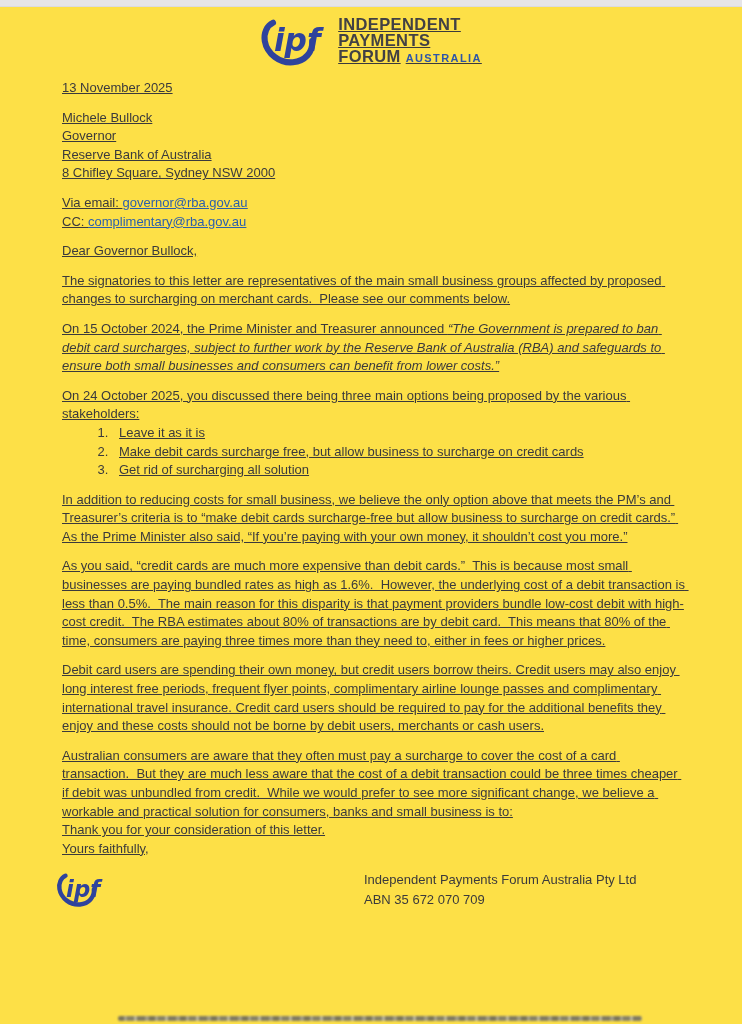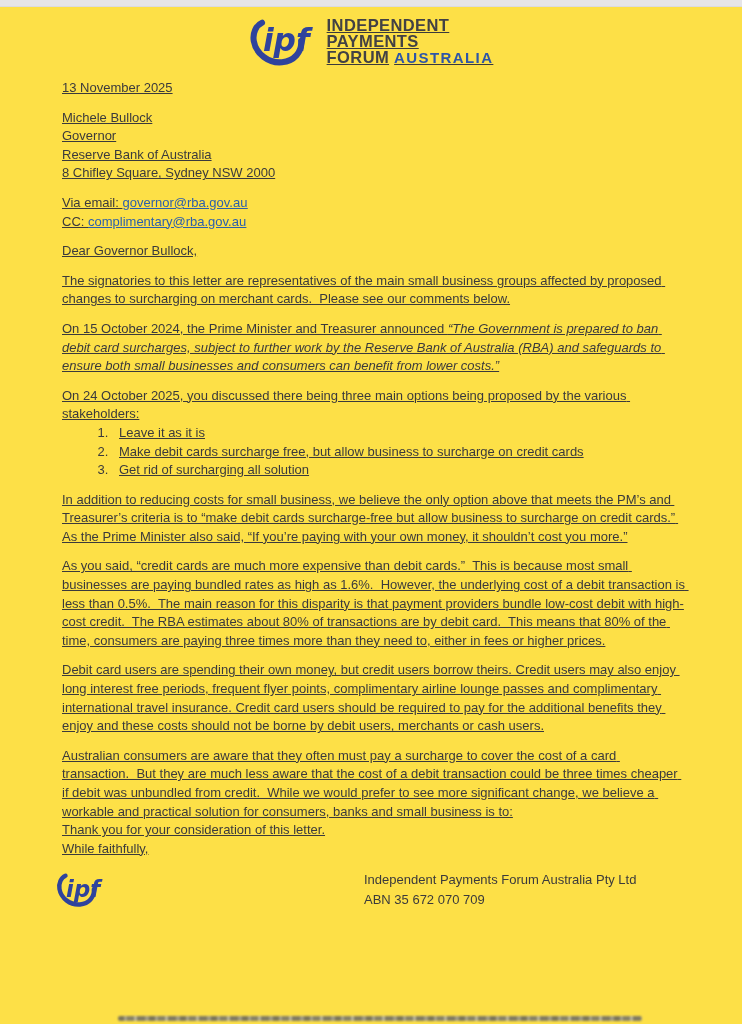--- a/index.html
+++ b/index.html
@@ -13,21 +13,21 @@
   }
   .top-strip { height: 7px; background: #e6e5e8; border-bottom: 1px solid #dcdbdf; }
 
   .letterhead {
     display: flex; justify-content: center; align-items: center;
     gap: 12px; padding-top: 4px; height: 64px;
   }
   .logo-mark svg { display: block; }
   .brand-lines { font-weight: bold; color: #424144; font-size: 16.5px; line-height: 16px; letter-spacing: 0.4px; }
   .brand-row { white-space: nowrap; }
-  .brand-suffix { font-size: 15px; color: #2d55a8; letter-spacing: 1.4px; margin-left: 5px; font-weight: bold; }
+  .brand-suffix { font-size: 11px; color: #2d55a8; letter-spacing: 1.4px; margin-left: 5px; font-weight: bold; }
 
   .content { padding: 8px 56px 0 62px; font-size: 13px; line-height: 18.6px; }
 
   .para { margin: 0 0 11px; white-space: pre-wrap; }
   .tight { margin-bottom: 0; }
   .block { margin: 0 0 11px; }
   .block div { white-space: pre-wrap; }
   .subject-line { font-weight: bold; text-align: center; margin: 0 0 12px; }
   .email-line { margin: 0; }
   a.email-link { color: #2b5fad; text-decoration: underline; cursor: pointer; }
@@ -104,21 +104,21 @@
 
     <p class="para">In addition to reducing costs for small business, we believe the only option above that meets the PM’s and Treasurer’s criteria is to “make debit cards surcharge-free but allow business to surcharge on credit cards.” As the Prime Minister also said, “If you’re paying with your own money, it shouldn’t cost you more.”</p>
 
     <p class="para">As you said, “credit cards are much more expensive than debit cards.”  This is because most small businesses are paying bundled rates as high as 1.6%.  However, the underlying cost of a debit transaction is less than 0.5%.  The main reason for this disparity is that payment providers bundle low-cost debit with high-cost credit.  The RBA estimates about 80% of transactions are by debit card.  This means that 80% of the time, consumers are paying three times more than they need to, either in fees or higher prices.</p>
 
     <p class="para">Debit card users are spending their own money, but credit users borrow theirs. Credit users may also enjoy long interest free periods, frequent flyer points, complimentary airline lounge passes and complimentary international travel insurance. Credit card users should be required to pay for the additional benefits they enjoy and these costs should not be borne by debit users, merchants or cash users.</p>
 
     <p class="para tight">Australian consumers are aware that they often must pay a surcharge to cover the cost of a card transaction.  But they are much less aware that the cost of a debit transaction could be three times cheaper if debit was unbundled from credit.  While we would prefer to see more significant change, we believe a workable and practical solution for consumers, banks and small business is to:</p>
 
     <p class="para closing-thanks">Thank you for your consideration of this letter.</p>
-    <p class="para closing-signoff">While faithfully,</p>
+    <p class="para closing-signoff">Yours faithfully,</p>
 
     <div class="footer-row">
       <div class="footer-logo">
         <svg width="48" height="42" viewBox="0 0 76 66" aria-hidden="true">
           <path d="M15 12 C8 15 4 24 5.5 33 C8 48 23 59 38 57.5 C52 56 61 46 60 33" fill="none" stroke="#2f439c" stroke-width="7" stroke-linecap="round"></path>
           <text x="16" y="45" font-size="36" font-weight="bold" font-style="italic" font-family="DejaVu Sans, sans-serif" fill="#2f439c">ipf</text>
         </svg>
       </div>
       <div class="company-block">
         <div>Independent Payments Forum Australia Pty Ltd</div>

